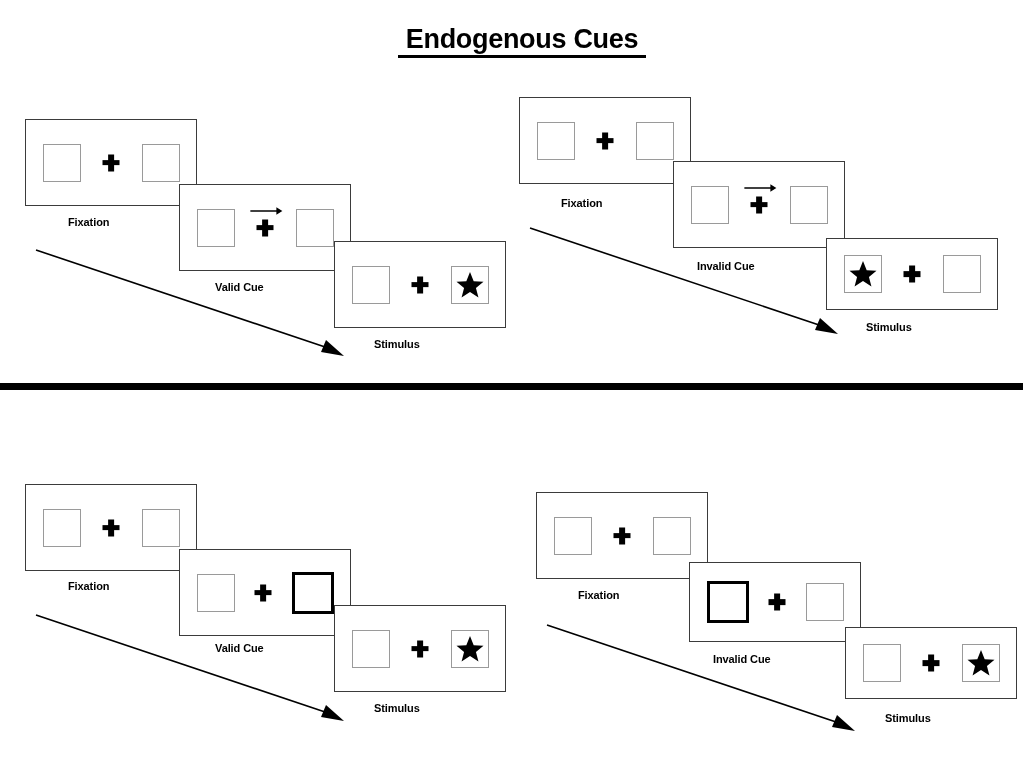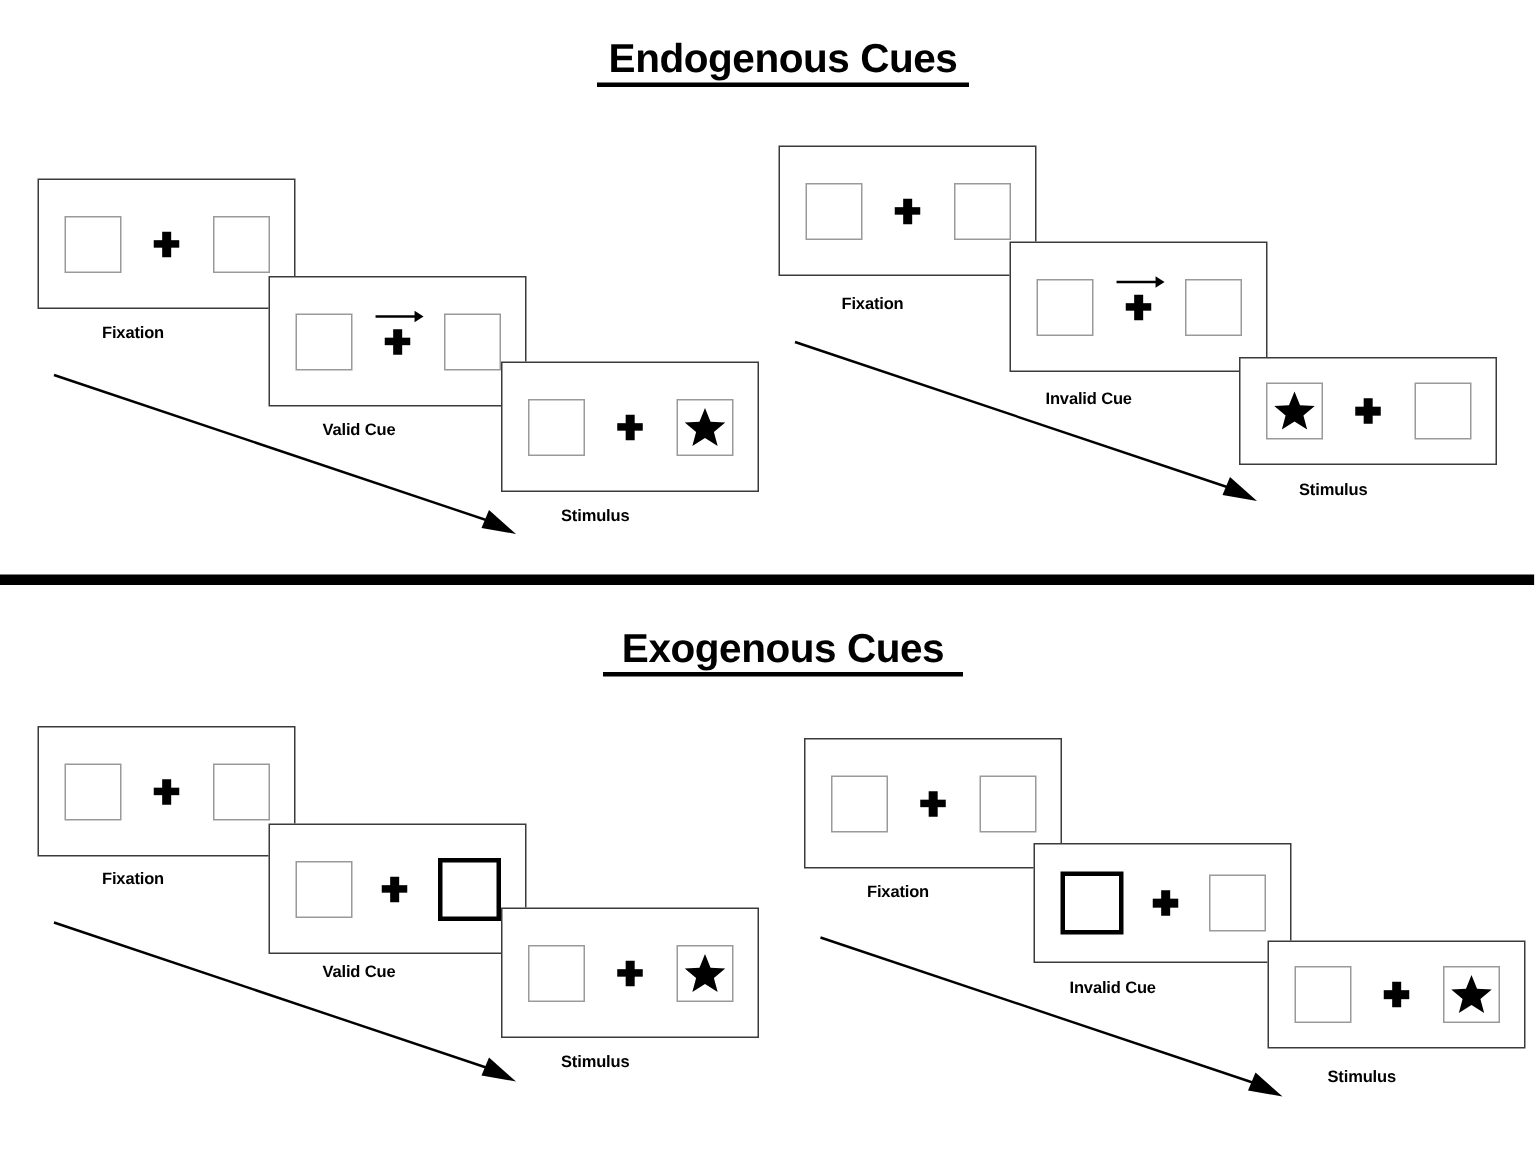--- a/index.html
+++ b/index.html
@@ -205,21 +205,20 @@
   </div>
   <div class="caption" style="left:866px; top:321px;">Stimulus</div>
 
   <svg class="flow-arrow" style="left:528px; top:224px; width:316px; height:116px;" viewBox="0 0 316 116">
     <line x1="2" y1="4" x2="300" y2="104" stroke="#000" stroke-width="1.6"></line>
     <path d="M292 94 L310 110 L287 106 Z" fill="#000"></path>
   </svg>
 
   <div class="divider" style="left:0px; top:383px; width:1023px; height:7px;"></div>
 
-  <div class="section-title" style="left:402px; top:418px; width:240px;">Exogenous Cues</div>
 
   <div class="panel" style="left:25px; top:484px; width:172px; height:87px;">
     <div class="panel-inner" style="gap:22px;">
       <div class="box" style="width:38px;height:38px;"></div>
       <div class="plus" style="width:17px;height:17px;"></div>
       <div class="box" style="width:38px;height:38px;"></div>
     </div>
   </div>
   <div class="caption" style="left:68px; top:580px;">Fixation</div>
 

